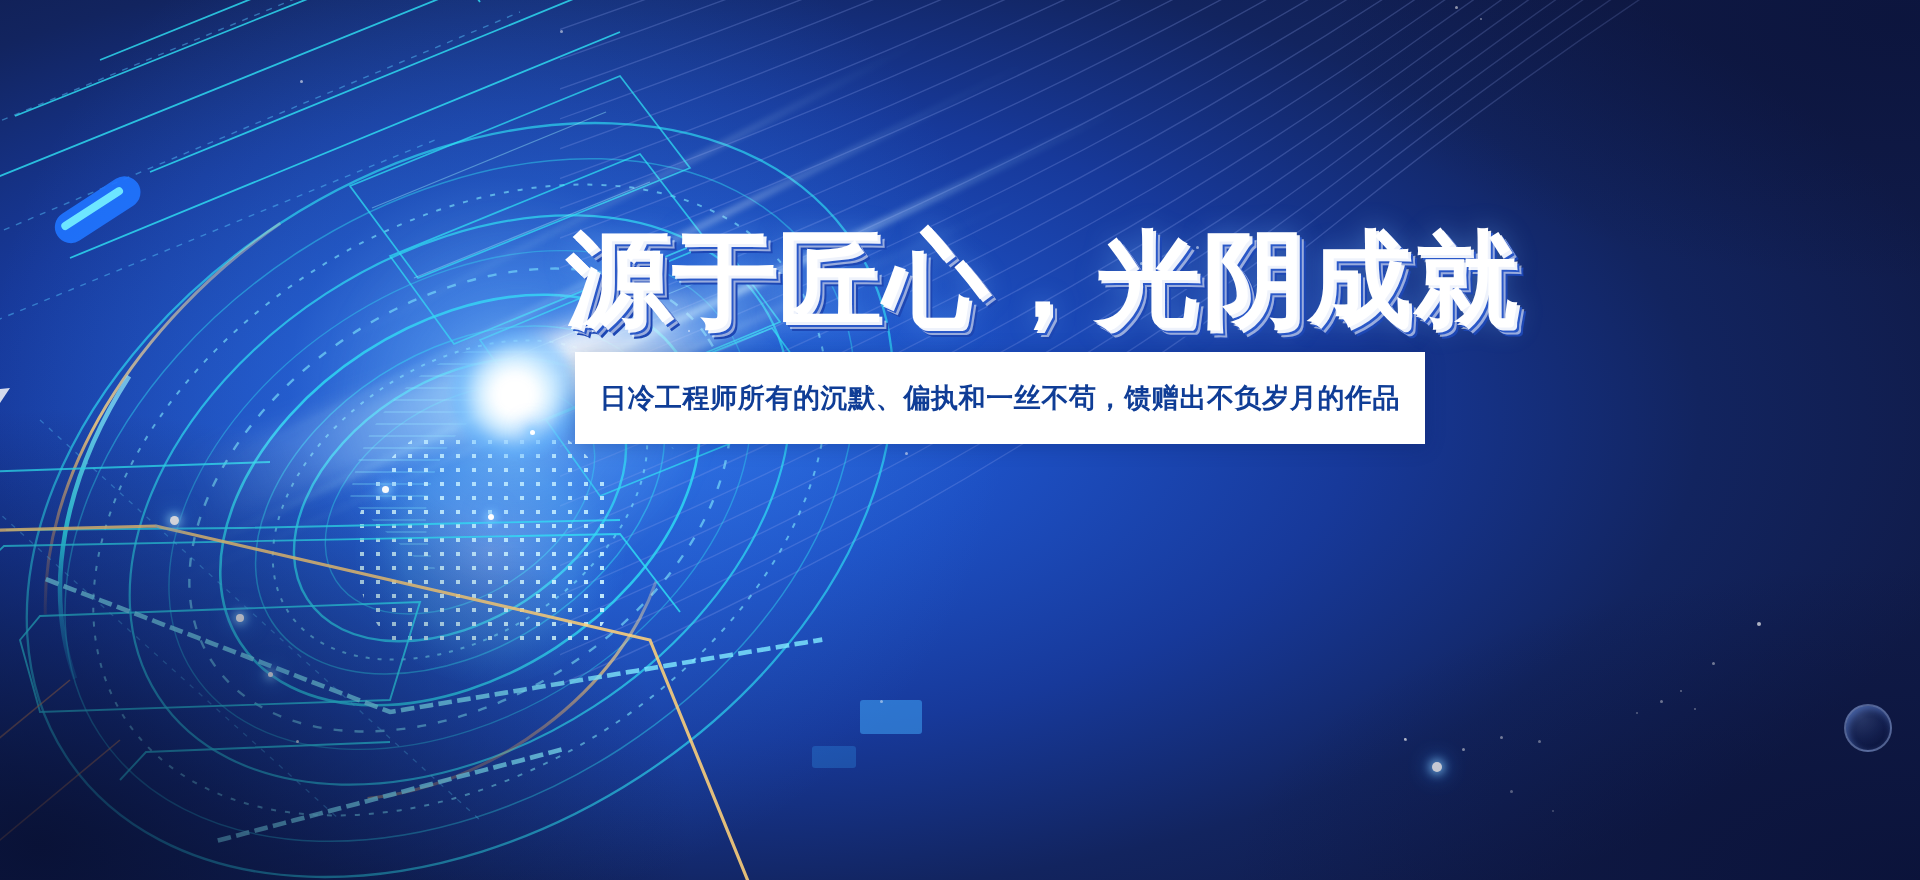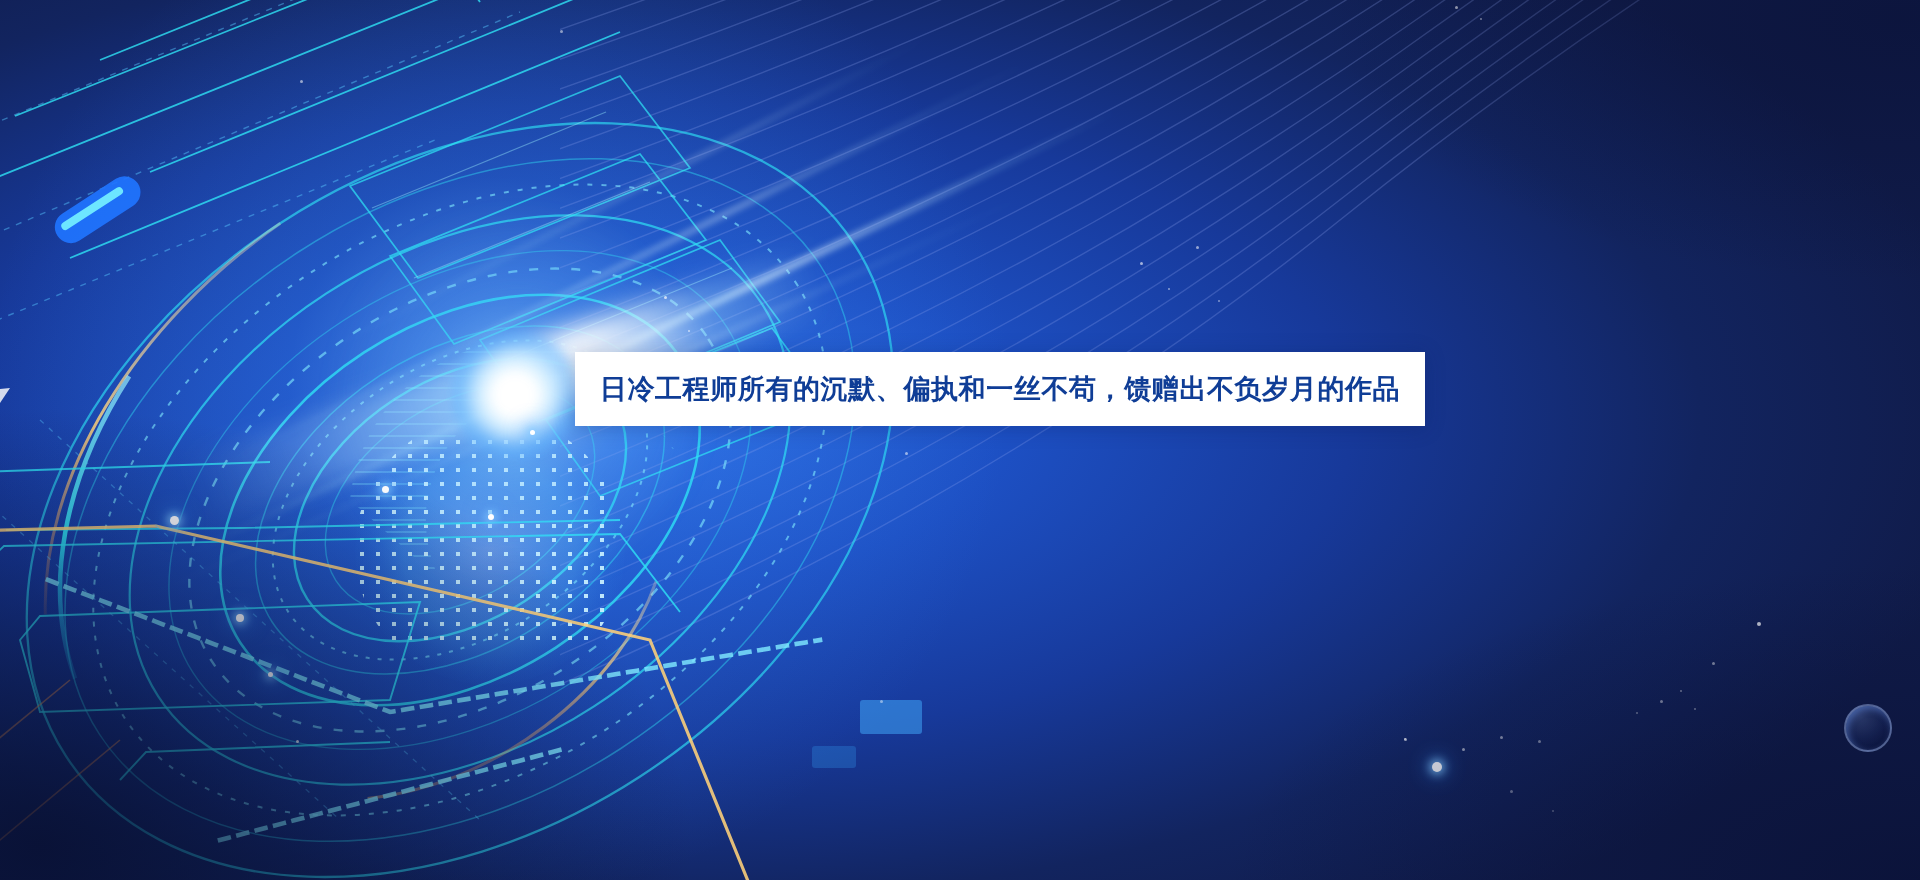--- a/index.html
+++ b/index.html
@@ -81,21 +81,21 @@
     text-shadow:
       3px 3px 0 rgba(255,255,255,.92),
       5px 5px 0 #2a58c8,
       7px 7px 0 rgba(255,255,255,.55),
       9px 9px 0 #1d47b4,
       0 0 26px rgba(120,185,255,.42);
   }
 
   
   .subtitle-banner{
-    position:absolute; left:575px; top:352px; width:850px; height:74px;
+    position:absolute; left:575px; top:352px; width:850px; height:92px;
     background:#ffffff; display:flex; align-items:center; justify-content:center;
     box-shadow:0 2px 18px rgba(10,30,90,.28);
   }
   .subtitle-text{
     font-size:27px; font-weight:700; letter-spacing:.6px; color:#0f3d96;
     font-family:"DejaVu Sans","Liberation Sans", sans-serif; white-space:nowrap;
   }
 </style>
 </head>
 <body>
@@ -577,18 +577,19 @@
   <div class="dot soft" style="left:1510px;top:790px;width:3px;height:3px;opacity:.4;"></div>
   <div class="dot soft" style="left:1552px;top:810px;width:2px;height:2px;opacity:.35;"></div>
   <div class="dot soft" style="left:880px;top:700px;width:3px;height:3px;opacity:.45;"></div>
   <div class="dot soft" style="left:300px;top:80px;width:3px;height:3px;opacity:.55;"></div>
   <div class="dot soft" style="left:560px;top:30px;width:3px;height:3px;opacity:.5;"></div>
 
   <div class="vignette"></div>
 
   <div class="bubble"></div>
 
+  <div class="headline">源于匠心，光阴成就</div>
 
   <div class="subtitle-banner">
     <span class="subtitle-text">日冷工程师所有的沉默、偏执和一丝不苟，馈赠出不负岁月的作品</span>
   </div>
 
 </div>
 
 </body></html>

